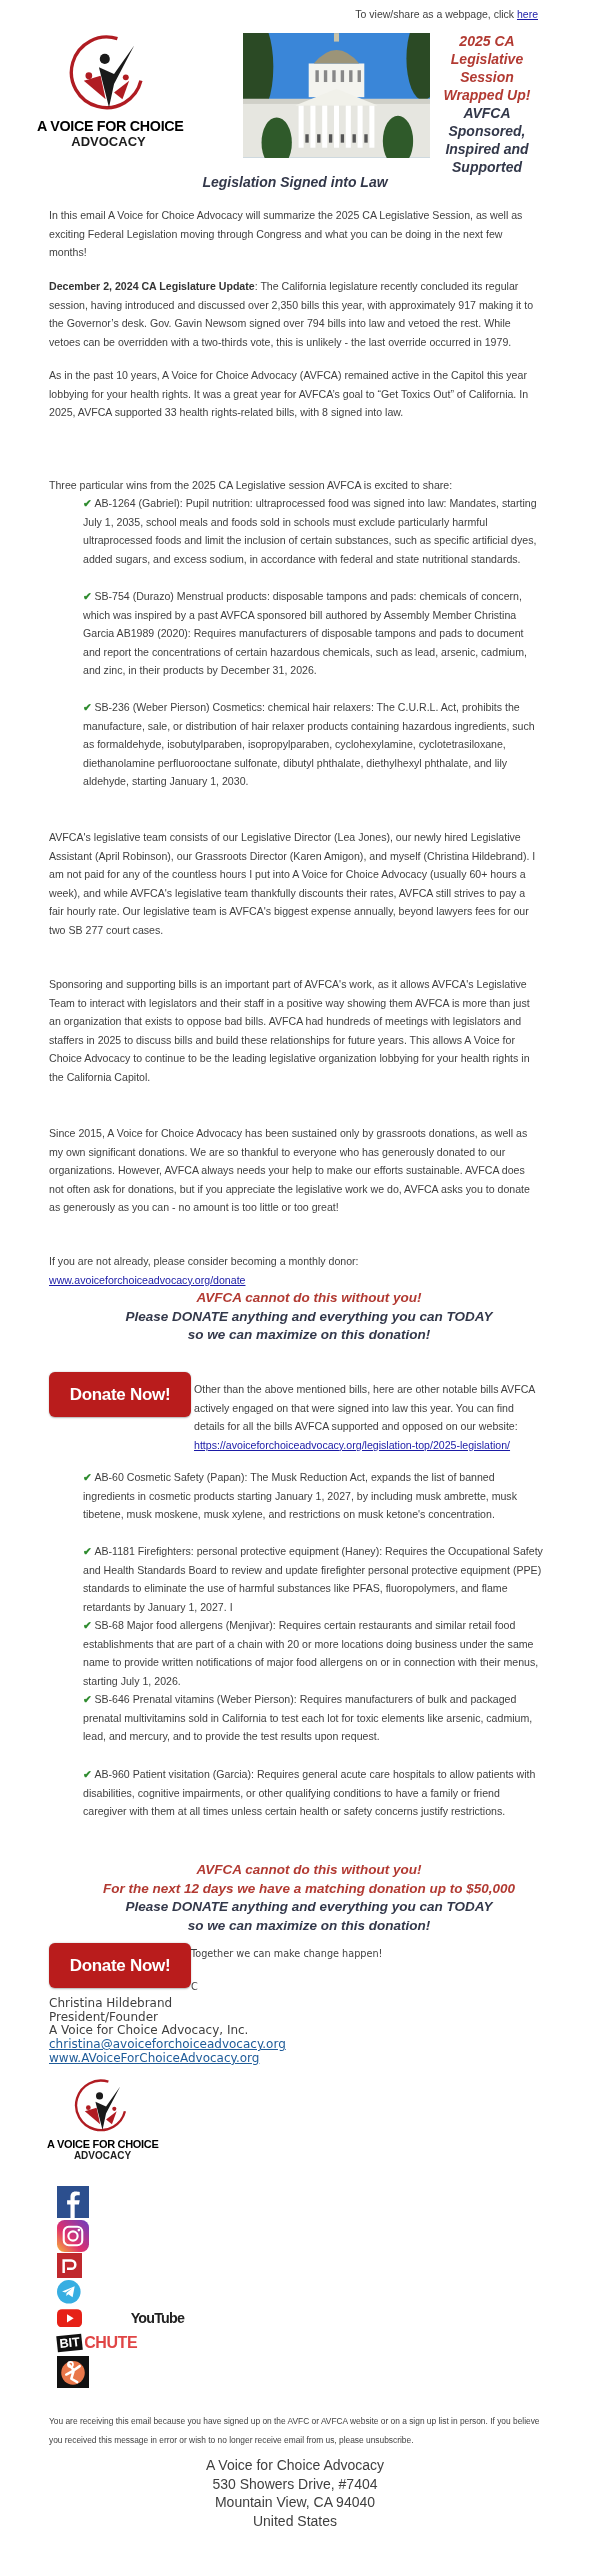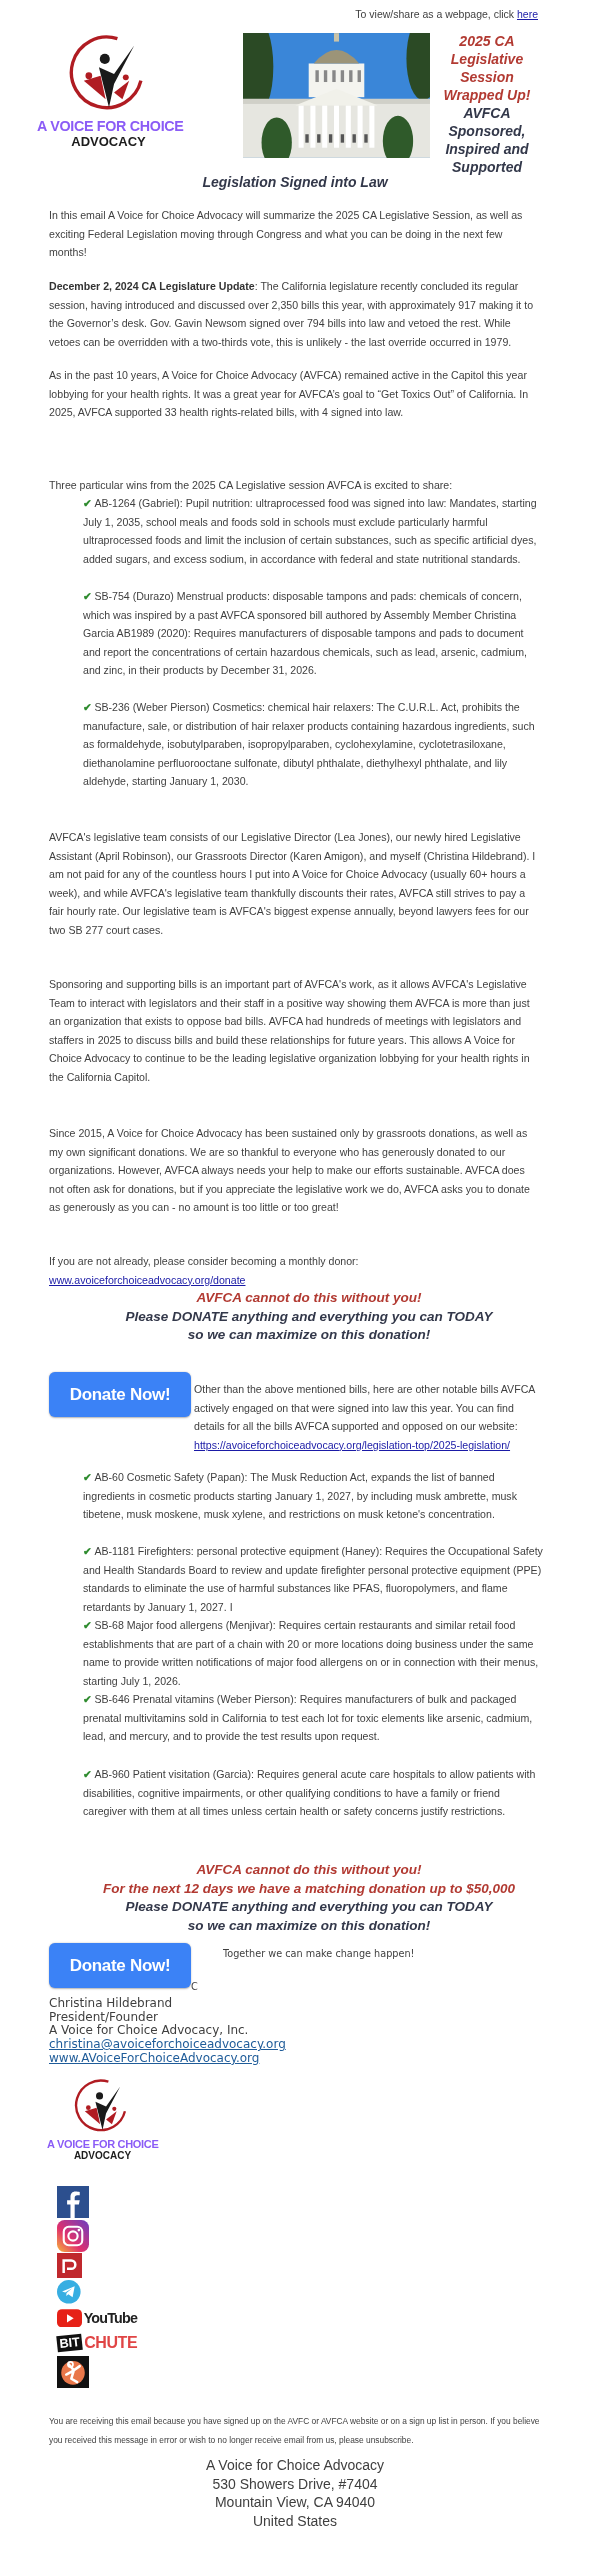--- a/index.html
+++ b/index.html
@@ -20,21 +20,21 @@
       left: 0; top: 8.4px; width: 538px; text-align: right;
       font-size: 10.5px; color: #3f3f3f;
     }
     .logo {
       left: 37px; top: 32px; width: 143px; height: 127px;
       text-align: center;
     }
     .logo svg { display: block; margin: 0 auto; }
     .logo-line1 {
       font-family: "Liberation Sans", sans-serif; font-weight: bold;
-      font-size: 14.3px; color: #8b5cf6; letter-spacing: -0.3px; margin-top: 1.7px;
+      font-size: 14.3px; color: #000000; letter-spacing: -0.3px; margin-top: 1.7px;
       white-space: nowrap;
     }
     .logo-line2 {
       font-family: "Liberation Sans", sans-serif; font-weight: bold;
       font-size: 13px; color: #1c1c1c;
     }
     .capitol {
       left: 243px; top: 33px; width: 187px; height: 125px; overflow: hidden;
       background: linear-gradient(180deg, #2f7fd6 0%, #5aa0e8 45%, #9cc8ee 60%, #e9ecea 60%);
     }
@@ -61,21 +61,21 @@
     .check { color: #2e8b2e; font-weight: bold; margin-right: 2.5px; }
 
     .appeal {
       left: 14px; width: 590px; text-align: center; font-style: italic; font-weight: bold;
       font-size: 13.5px; line-height: 18.6px;
     }
     .appeal .red { color: #b23a32; display: block; }
     .appeal .dark { color: #33384a; display: block; }
 
     .donate-btn {
-      width: 142px; height: 45px; background: #3b82f6; border-radius: 5.9px;
+      width: 142px; height: 45px; background: #b91c1c; border-radius: 5.9px;
       color: #fff; font-weight: bold; font-size: 17px; text-align: center;
       line-height: 45px; box-shadow: 0 0.8px 1.7px rgba(0,0,0,0.3); cursor: pointer;
       letter-spacing: -0.3px;
     }
 
     .sig {
       left: 49px; font-family: "DejaVu Sans", sans-serif; font-size: 12px; line-height: 13.7px;
       color: #3f3f3f;
     }
     .sig a { color: #1f5c99; }
@@ -166,21 +166,21 @@
 </div>
 
 <div class="abs subhead">Legislation Signed into Law</div>
 
 <p class="abs para" style="top:206px;">In this email A Voice for Choice Advocacy will summarize the 2025 CA Legislative Session, as well as exciting Federal Legislation moving through Congress and what you can be doing in the next few months!</p>
 
 <p class="abs para" style="top:277px;">
   <b>December 2, 2024 CA Legislature Update</b><span>: The California legislature recently concluded its regular session, having introduced and discussed over 2,350 bills this year, with approximately 917 making it to the Governor’s desk. Gov. Gavin Newsom signed over 794 bills into law and vetoed the rest.  While vetoes can be overridden with a two-thirds vote, this is unlikely - the last override occurred in 1979.</span>
 </p>
 
-<p class="abs para" style="top:366px;">As in the past 10 years, A Voice for Choice Advocacy (AVFCA) remained active in the Capitol this year lobbying for your health rights.  It was a great year for AVFCA’s goal to “Get Toxics Out” of California.  In 2025, AVFCA supported 33 health rights-related bills, with 4 signed into law.</p>
+<p class="abs para" style="top:366px;">As in the past 10 years, A Voice for Choice Advocacy (AVFCA) remained active in the Capitol this year lobbying for your health rights.  It was a great year for AVFCA’s goal to “Get Toxics Out” of California.  In 2025, AVFCA supported 33 health rights-related bills, with 8 signed into law.</p>
 
 <p class="abs para" style="top:476px;">Three particular wins from the 2025 CA Legislative session AVFCA is excited to share:</p>
 
 <p class="abs bill" style="top:494px;">
   <span class="check">✔</span><span>AB-1264 (Gabriel): Pupil nutrition: ultraprocessed food was signed into law: Mandates, starting July 1, 2035, school meals and foods sold in schools must exclude particularly harmful ultraprocessed foods and limit the inclusion of certain substances, such as specific artificial dyes, added sugars, and excess sodium, in accordance with federal and state nutritional standards.</span>
 </p>
 <p class="abs bill" style="top:587px;">
   <span class="check">✔</span><span>SB-754 (Durazo) Menstrual products: disposable tampons and pads: chemicals of concern, which was inspired by a past AVFCA sponsored bill authored by Assembly Member Christina Garcia AB1989 (2020): Requires manufacturers of disposable tampons and pads to document and report the concentrations of certain hazardous chemicals, such as lead, arsenic, cadmium, and zinc, in their products by December 31, 2026.</span>
 </p>
 <p class="abs bill" style="top:698px;">
@@ -227,21 +227,21 @@
 </p>
 
 <div class="abs appeal" style="top:1861px;">
   <span class="red">AVFCA cannot do this without you!</span>
   <span class="red">For the next 12 days we have a matching donation up to $50,000</span>
   <span class="dark">Please DONATE anything and everything you can TODAY</span>
   <span class="dark">so we can maximize on this donation!</span>
 </div>
 
 <div class="abs donate-btn" style="left:49px; top:1943px;">Donate Now!</div>
-<div class="abs" style="left:191px; top:1948px; font-family:'DejaVu Sans',sans-serif; font-size:9.7px; color:#3f3f3f;padding-left:32px;">Together we can make change happen!</div>
+<div class="abs" style="left:191px; top:1948px; font-family:'DejaVu Sans',sans-serif; font-size:9.7px; color:#3f3f3f;">Together we can make change happen!</div>
 <div class="abs" style="left:191px; top:1981px; font-family:'DejaVu Sans',sans-serif; font-size:9.7px; color:#3f3f3f;">C</div>
 
 <div class="abs sig" style="top:1997px;">
   <div>Christina Hildebrand</div>
   <div>President/Founder</div>
   <div>A Voice for Choice Advocacy, Inc.</div>
   <div><a href="#">christina@avoiceforchoiceadvocacy.org</a></div>
   <div><a href="#">www.AVoiceForChoiceAdvocacy.org</a></div>
 </div>
 
@@ -278,21 +278,21 @@
     <circle cx="26" cy="12" r="1.6" fill="#fff"></circle>
   </svg>
   <svg class="ic" width="25" height="25" viewBox="0 0 30 30">
     <rect width="30" height="30" fill="#c0282d"></rect>
     <path d="M8 24 V9 H17 A5 5 0 0 1 17 19 H12" fill="none" stroke="#fff" stroke-width="3"></path>
   </svg>
   <svg class="ic" width="23.6" height="23.6" viewBox="0 0 28 28">
     <circle cx="14" cy="14" r="14" fill="#37aee2"></circle>
     <path d="M6 13.5 L21 7.5 L18.5 20.5 L13.5 16.8 L11 19 L11.3 15.3 L18 9.8 L9.8 14.8 Z" fill="#fff"></path>
   </svg>
-  <div class="ic" style="display:flex; align-items:center; height:22px; margin-top:3.4px;">
+  <div class="ic" style="display:flex; align-items:center; height:22px; margin-top:3.4px;gap:47px;">
     <svg width="25" height="18.6" viewBox="0 0 30 22">
       <rect width="30" height="22" rx="6" fill="#e62117"></rect>
       <path d="M12 6 L20 11 L12 16 Z" fill="#fff"></path>
     </svg>
     <span style="font-family:'Liberation Sans',sans-serif; font-weight:bold; font-size:14.3px; color:#222; letter-spacing:-0.8px; margin-left:1.7px;">YouTube</span>
   </div>
   <div class="ic" style="display:flex; align-items:center; height:23.6px;">
     <span style="display:inline-block; background:#111; color:#fff; font-weight:bold; font-size:12.7px; padding:0.8px 2.5px; transform:rotate(-6deg);">BIT</span>
     <span style="font-weight:bold; font-size:16px; color:#e04545; margin-left:1.7px; letter-spacing:-0.4px;">CHUTE</span>
   </div>

